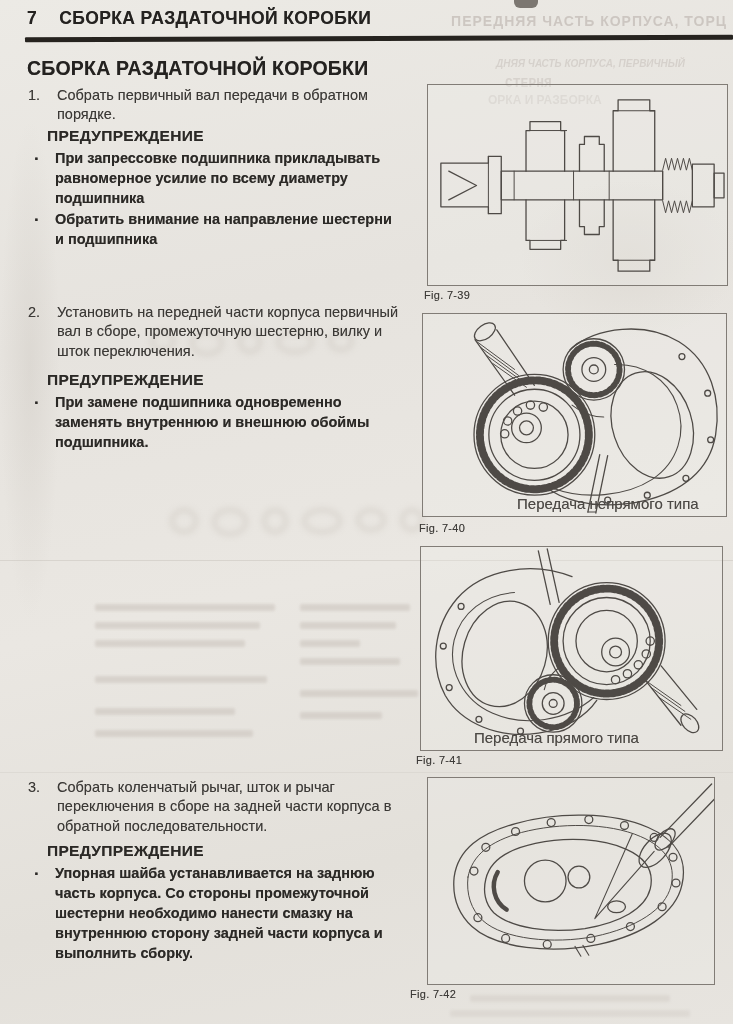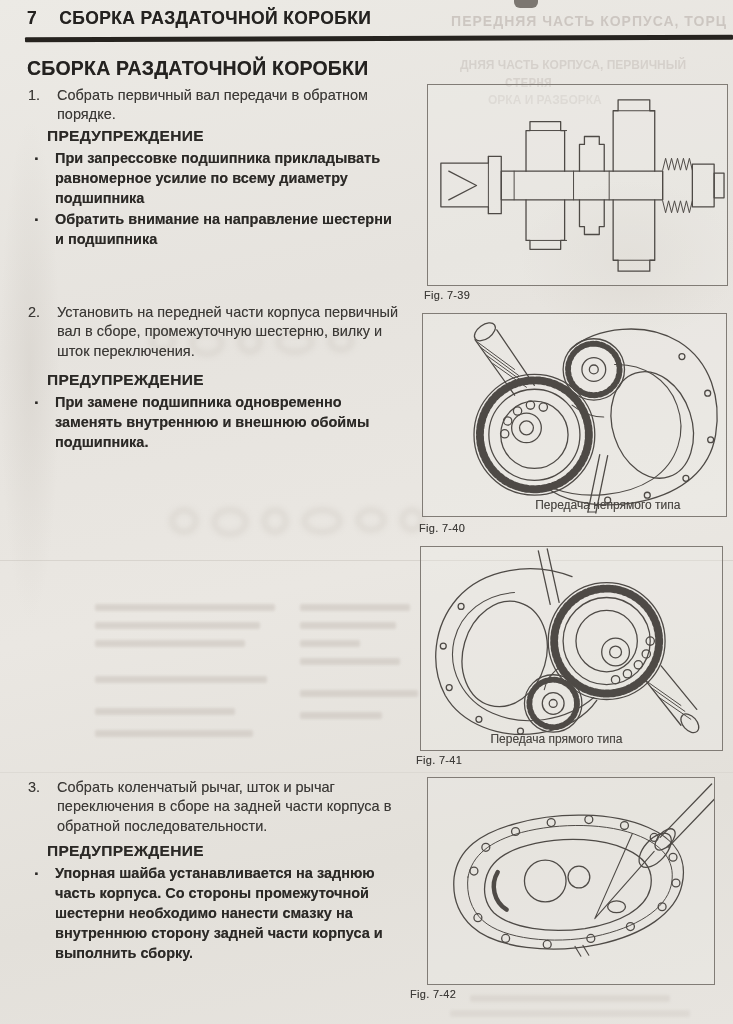--- a/index.html
+++ b/index.html
@@ -33,34 +33,34 @@
   .step .txt{width:345px;}
   .warning{position:absolute;left:27px;width:378px;color:#2b2926;
            text-shadow:0 0 .4px rgba(40,38,35,.5);}
   .warning .wtitle{font-weight:bold;font-size:15.5px;letter-spacing:.3px;margin-bottom:3px;margin-left:20px;}
   .wbullet{position:relative;padding-left:28px;font-weight:bold;font-size:14.5px;
            line-height:1.38;width:373px;margin-bottom:1px;}
   .wbullet::before{content:"·";position:absolute;left:7px;top:-1px;font-size:17px;}
   
   .fig{position:absolute;border:1px solid #817c76;background:rgba(240,238,234,.25);}
   .fig svg{position:absolute;left:0;top:0;width:100%;height:100%;}
-  .fig-label{position:absolute;font-size:12px;color:#4c4945;white-space:nowrap;
+  .fig-label{position:absolute;font-size:15px;color:#4c4945;white-space:nowrap;
              text-shadow:0 0 .4px rgba(70,66,62,.5);}
   .fig-caption{position:absolute;font-size:11px;color:#3d3b38;letter-spacing:.3px;
                text-shadow:0 0 .4px rgba(60,57,53,.5);}
   .lineart{fill:none;stroke:#4e4a46;stroke-width:1.3;stroke-linejoin:round;stroke-linecap:round;}
 </style>
 </head>
 <body>
 
 <div class="page">
 
   <div class="ink-blob" style="left:514px;top:0;width:24px;height:8px;"></div>
   <div class="ghost-text" style="right:6px;top:13px;font-size:14px;letter-spacing:1px;">ПЕРЕДНЯЯ ЧАСТЬ КОРПУСА, ТОРЦ</div>
-  <div class="ghost-text" style="left:460px;top:58px;font-size:12px;opacity:.3;">ДНЯЯ ЧАСТЬ КОРПУСА, ПЕРВИЧНЫЙ</div>
+  <div class="ghost-text" style="left:496px;top:58px;font-size:10px;opacity:.3;font-style:italic;">ДНЯЯ ЧАСТЬ КОРПУСА, ПЕРВИЧНЫЙ</div>
   <div class="ghost-text" style="left:505px;top:76px;font-size:13px;opacity:.28;font-family:Liberation Mono, monospace;">СТЕРНЯ</div>
   <div class="ghost-text" style="left:488px;top:93px;font-size:12px;opacity:.26;">ОРКА И РАЗБОРКА</div>
 
   <div class="smudge-row" style="left:150px;top:330px;">
     <i style="width:26px;height:22px;"></i>
       <i style="width:34px;height:26px;"></i>
     <i style="width:24px;height:24px;"></i>
       <i style="width:38px;height:24px;"></i>
     <i style="width:26px;height:22px;"></i>
   </div>

